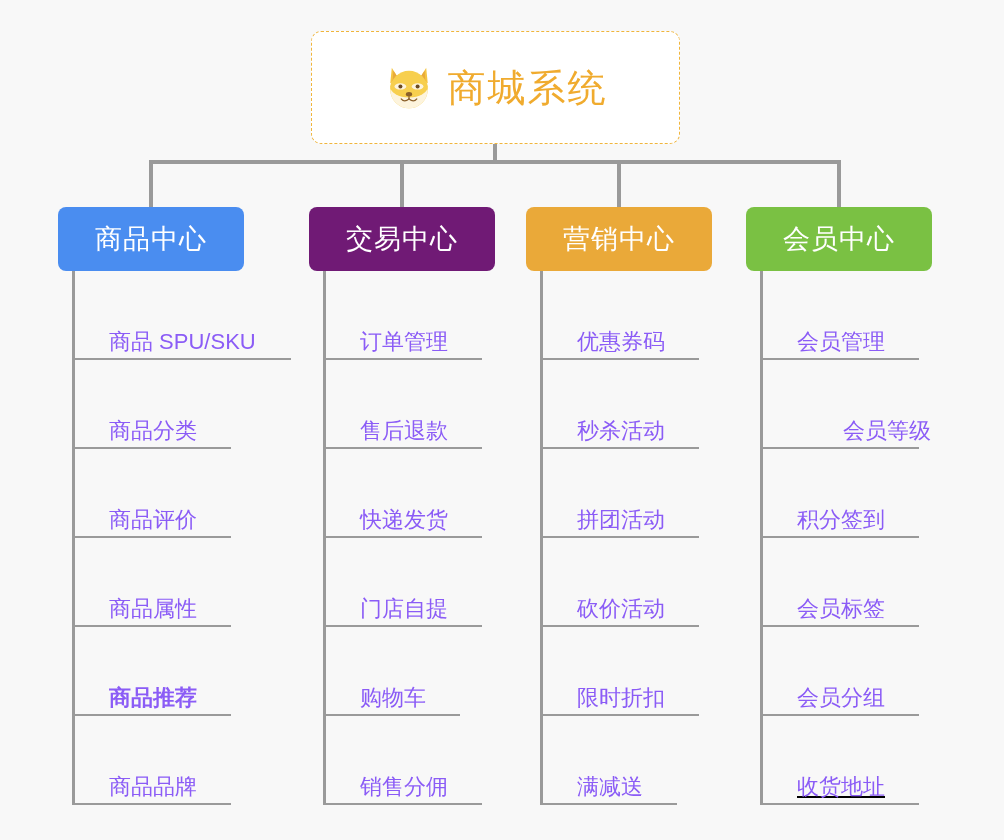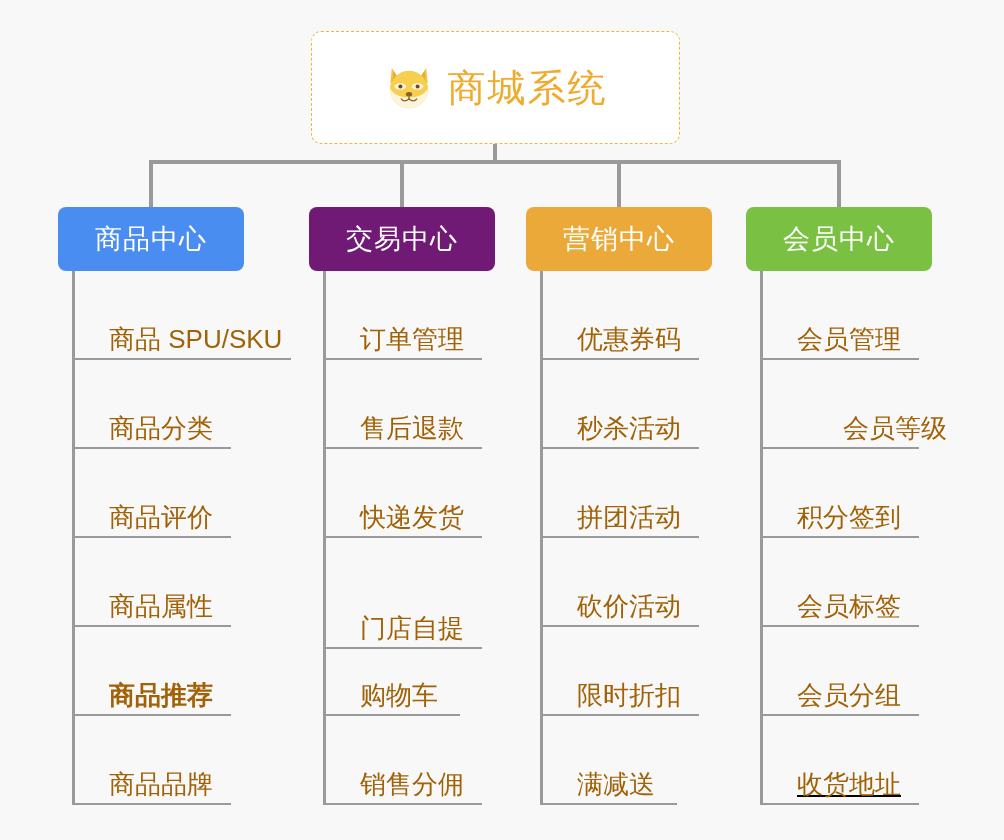--- a/index.html
+++ b/index.html
@@ -109,22 +109,22 @@
   .leaf-underline {
     position: absolute;
     left: 0;
     bottom: 0;
     height: 2px;
     background: #9a9a9a;
   }
   .leaf-label {
     position: relative;
     padding: 0 18px 6px 34px;
-    font-size: 26px;
-    color: #a16207;
+    font-size: 22px;
+    color: #8b5cf6;
     line-height: 1.1;
     white-space: nowrap;
   }
 </style>
 </head>
 <body>
 
 <div id="mindmap">
 
   <div class="root-node">
@@ -194,21 +194,21 @@
           <span class="leaf-label">订单管理</span>
         </div>
         <div class="leaf-item" style="top: 89px;">
           <div class="leaf-underline" style="width: 156px;"></div>
           <span class="leaf-label">售后退款</span>
         </div>
         <div class="leaf-item" style="top: 178px;">
           <div class="leaf-underline" style="width: 156px;"></div>
           <span class="leaf-label">快递发货</span>
         </div>
-        <div class="leaf-item" style="top: 267px; margin-top: 22px;">
+        <div class="leaf-item" style="top: 267px;">
           <div class="leaf-underline" style="width: 156px;"></div>
           <span class="leaf-label">门店自提</span>
         </div>
         <div class="leaf-item" style="top: 356px;">
           <div class="leaf-underline" style="width: 134px;"></div>
           <span class="leaf-label">购物车</span>
         </div>
         <div class="leaf-item" style="top: 445px;">
           <div class="leaf-underline" style="width: 156px;"></div>
           <span class="leaf-label">销售分佣</span>

